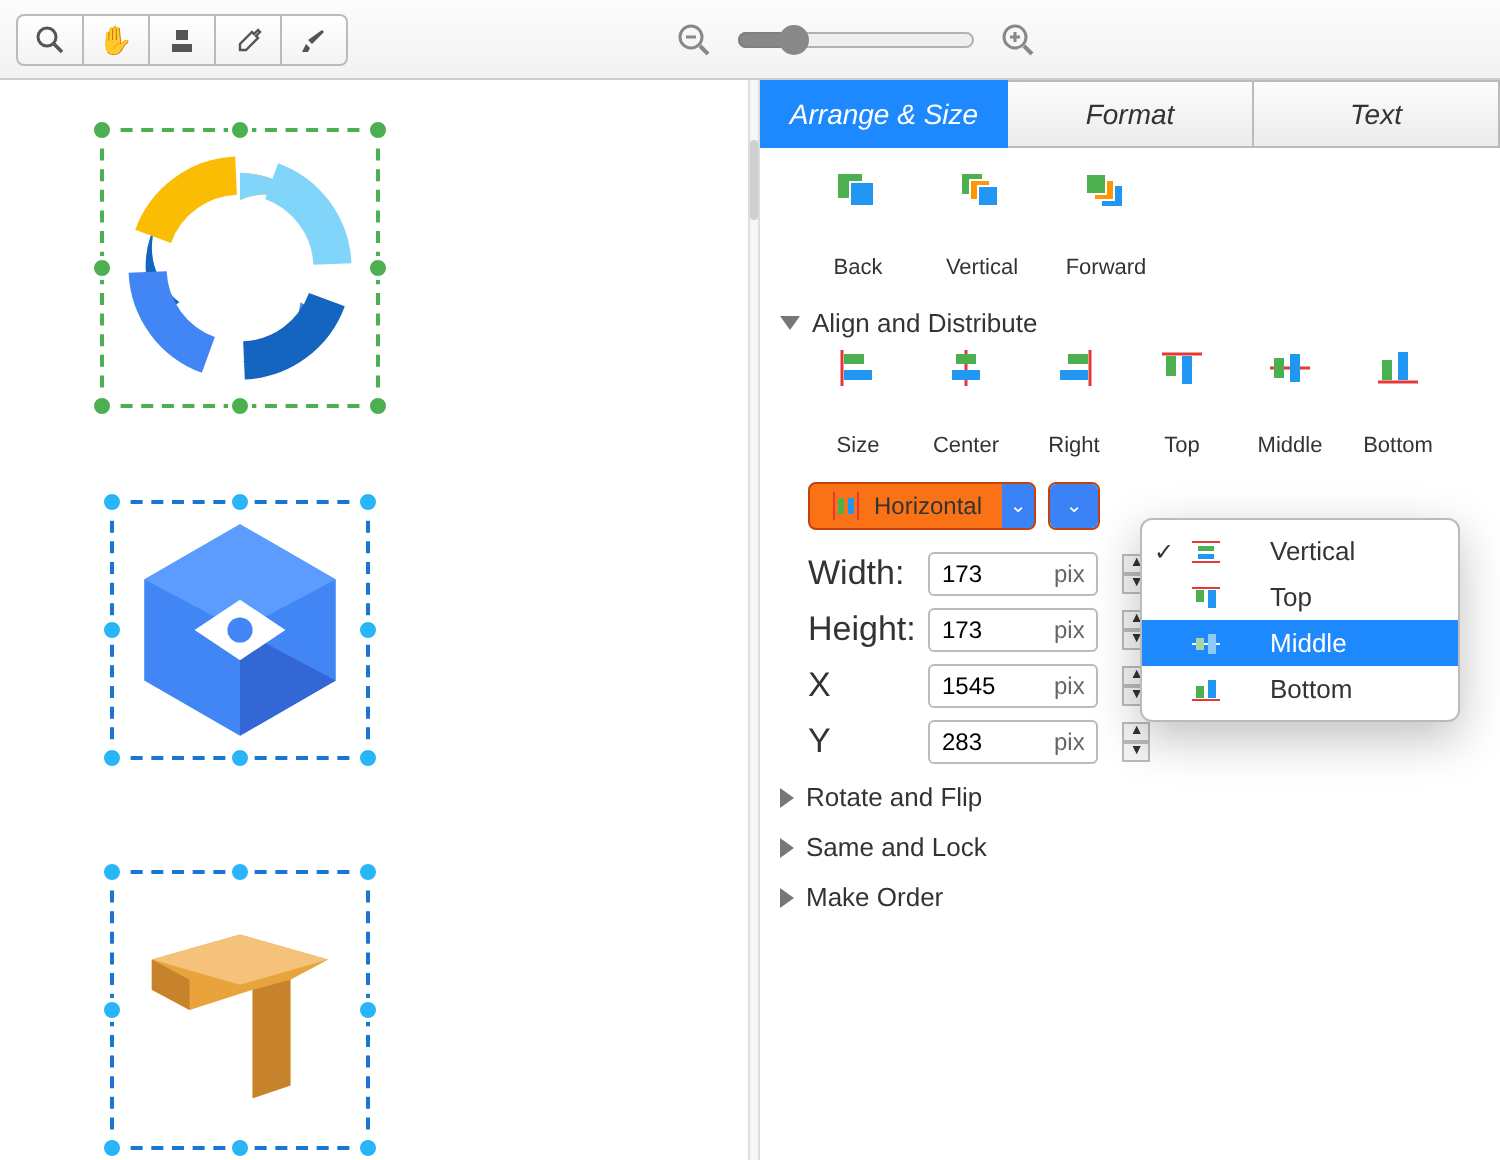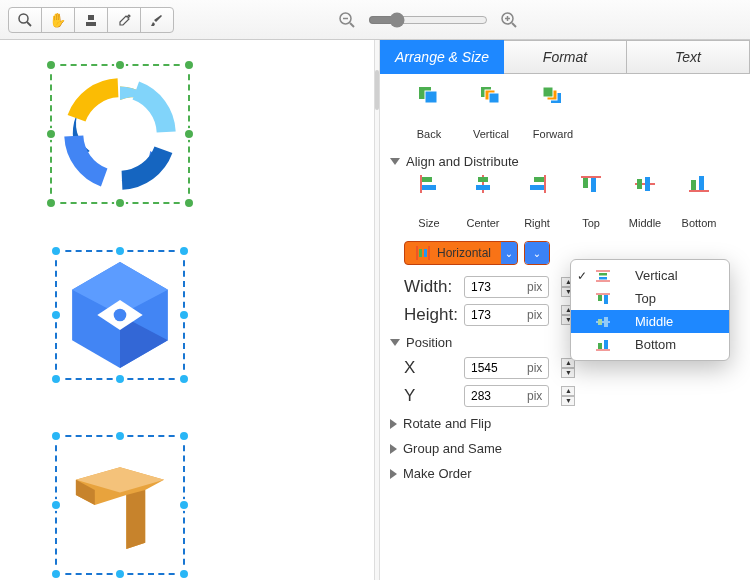--- a/index.html
+++ b/index.html
@@ -354,24 +354,20 @@
         <div class="numfield">
             <input value="173" style="">
             <span class="unit">pix</span>
           </div>
         <div class="stepper">
             <div>▲</div>
             <div>▼</div>
           </div>
       </div>
 
-      <div class="section-head">
-          <span class="tri"></span>
-          <span>Position</span>
-        </div>
       <div class="field-row">
         <label>X</label>
         <div class="numfield">
             <input value="1545" style="">
             <span class="unit">pix</span>
           </div>
         <div class="stepper">
             <div>▲</div>
             <div>▼</div>
           </div>
@@ -387,21 +383,21 @@
             <div>▼</div>
           </div>
       </div>
 
       <div class="section-head collapsed">
           <span class="tri"></span>
           <span>Rotate and Flip</span>
         </div>
       <div class="section-head collapsed">
           <span class="tri"></span>
-          <span>Group and Same</span>
+          <span>Same and Lock</span>
         </div>
       <div class="section-head collapsed">
           <span class="tri"></span>
           <span>Make Order</span>
         </div>
 
     </div>
   </div>
 </div>
 

